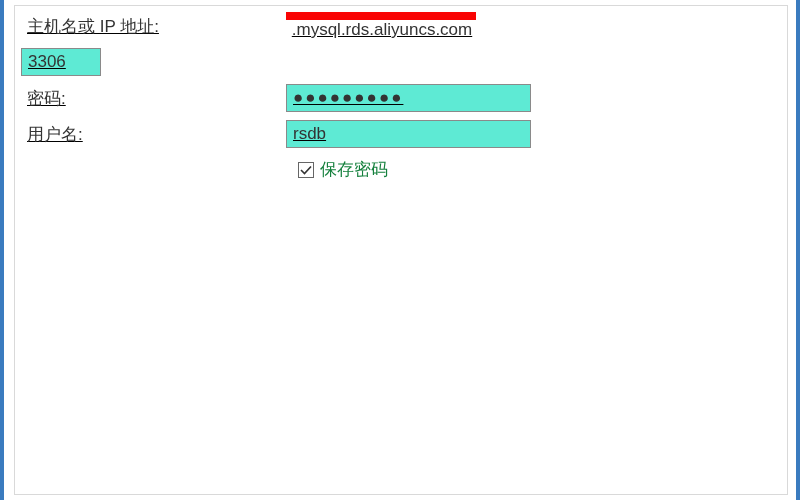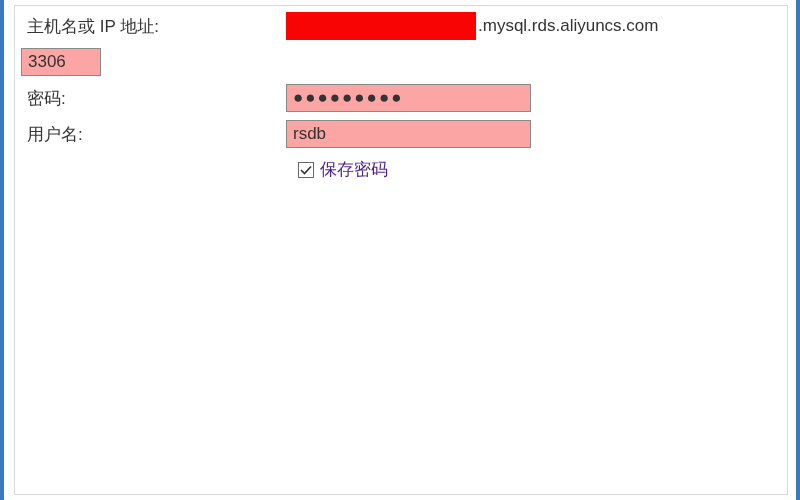--- a/index.html
+++ b/index.html
@@ -24,28 +24,29 @@
       border: 1px solid #d9d9d9;
       height: 490px;
       background: #fff;
       padding: 2px 0 0 0;
       position: relative;
     }
     .form-row {
       display: flex;
       align-items: center;
       padding: 4px 6px;
+      text-decoration: underline;
     }
     .form-label {
       width: 265px;
       color: #333;
       font-size: 17px;
       padding-left: 6px;
     }
-    .form-value { display: flex; align-items: center; }
+    .form-value { display: flex; align-items: center; flex-direction: column; }
     .host-box {
       display: flex;
       align-items: center;
       height: 28px;
     }
     .redacted {
       background: #f90404;
       width: 190px;
       height: 28px;
     }
@@ -53,21 +54,21 @@
       color: #333;
       font-size: 17px;
       padding-left: 2px;
     }
     input[type="text"], input[type="password"] {
       font-family: inherit;
       font-size: 17px;
       border: 1px solid #8a8a8a;
       padding: 3px 6px;
       outline: none;
-      background: #fca5a5;
+      background: #5eead4;
       color: #333;
     }
     .port-input { width: 80px; }
     .user-input { width: 245px; }
     .pass-input {
       width: 245px;
       border: 1px solid #2f84c4;
       letter-spacing: 2px;
       font-size: 14px;
     }
@@ -80,21 +81,21 @@
       width: 16px;
       height: 16px;
       border: 1px solid #666;
       background: #fff;
       display: flex;
       align-items: center;
       justify-content: center;
       margin-right: 6px;
     }
     .checkbox-box svg { width: 12px; height: 12px; }
-    .checkbox-label { font-size: 17px; color: #4c1d95; }
+    .checkbox-label { font-size: 17px; color: #15803d; }
   </style>
 </head>
 <body>
 
 <div class="window">
   <div class="inner-panel">
 
     <div class="form-row">
       <div class="form-label">主机名或 IP 地址:</div>
       <div class="form-value host-box">

